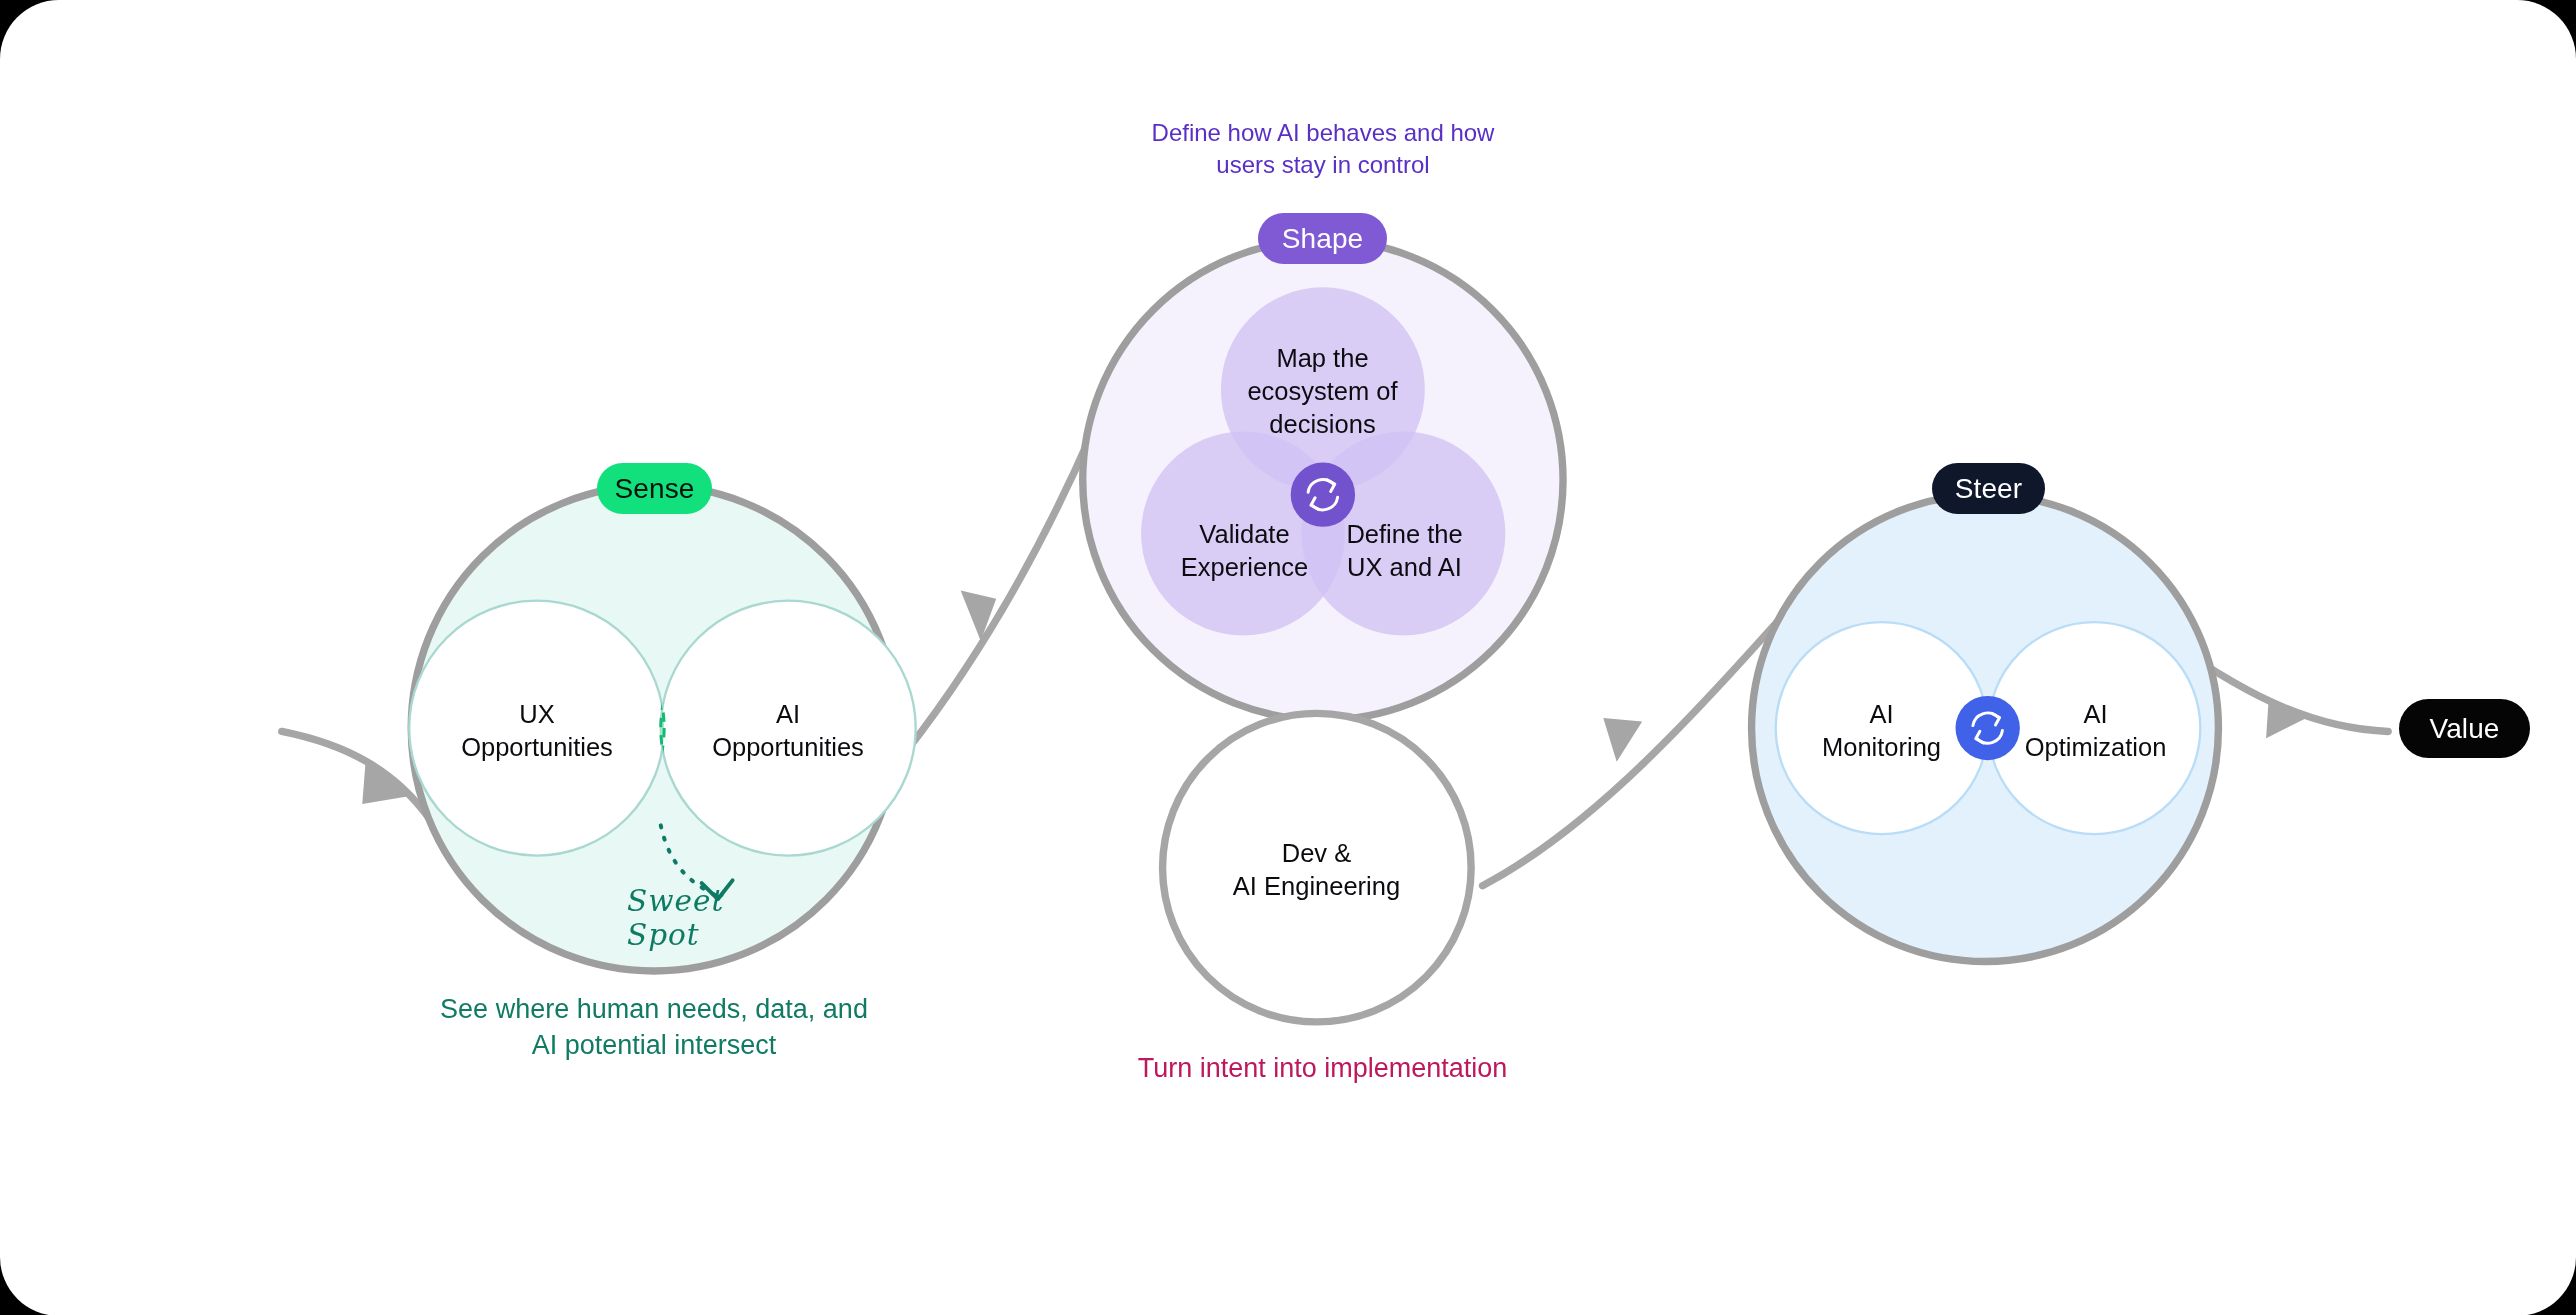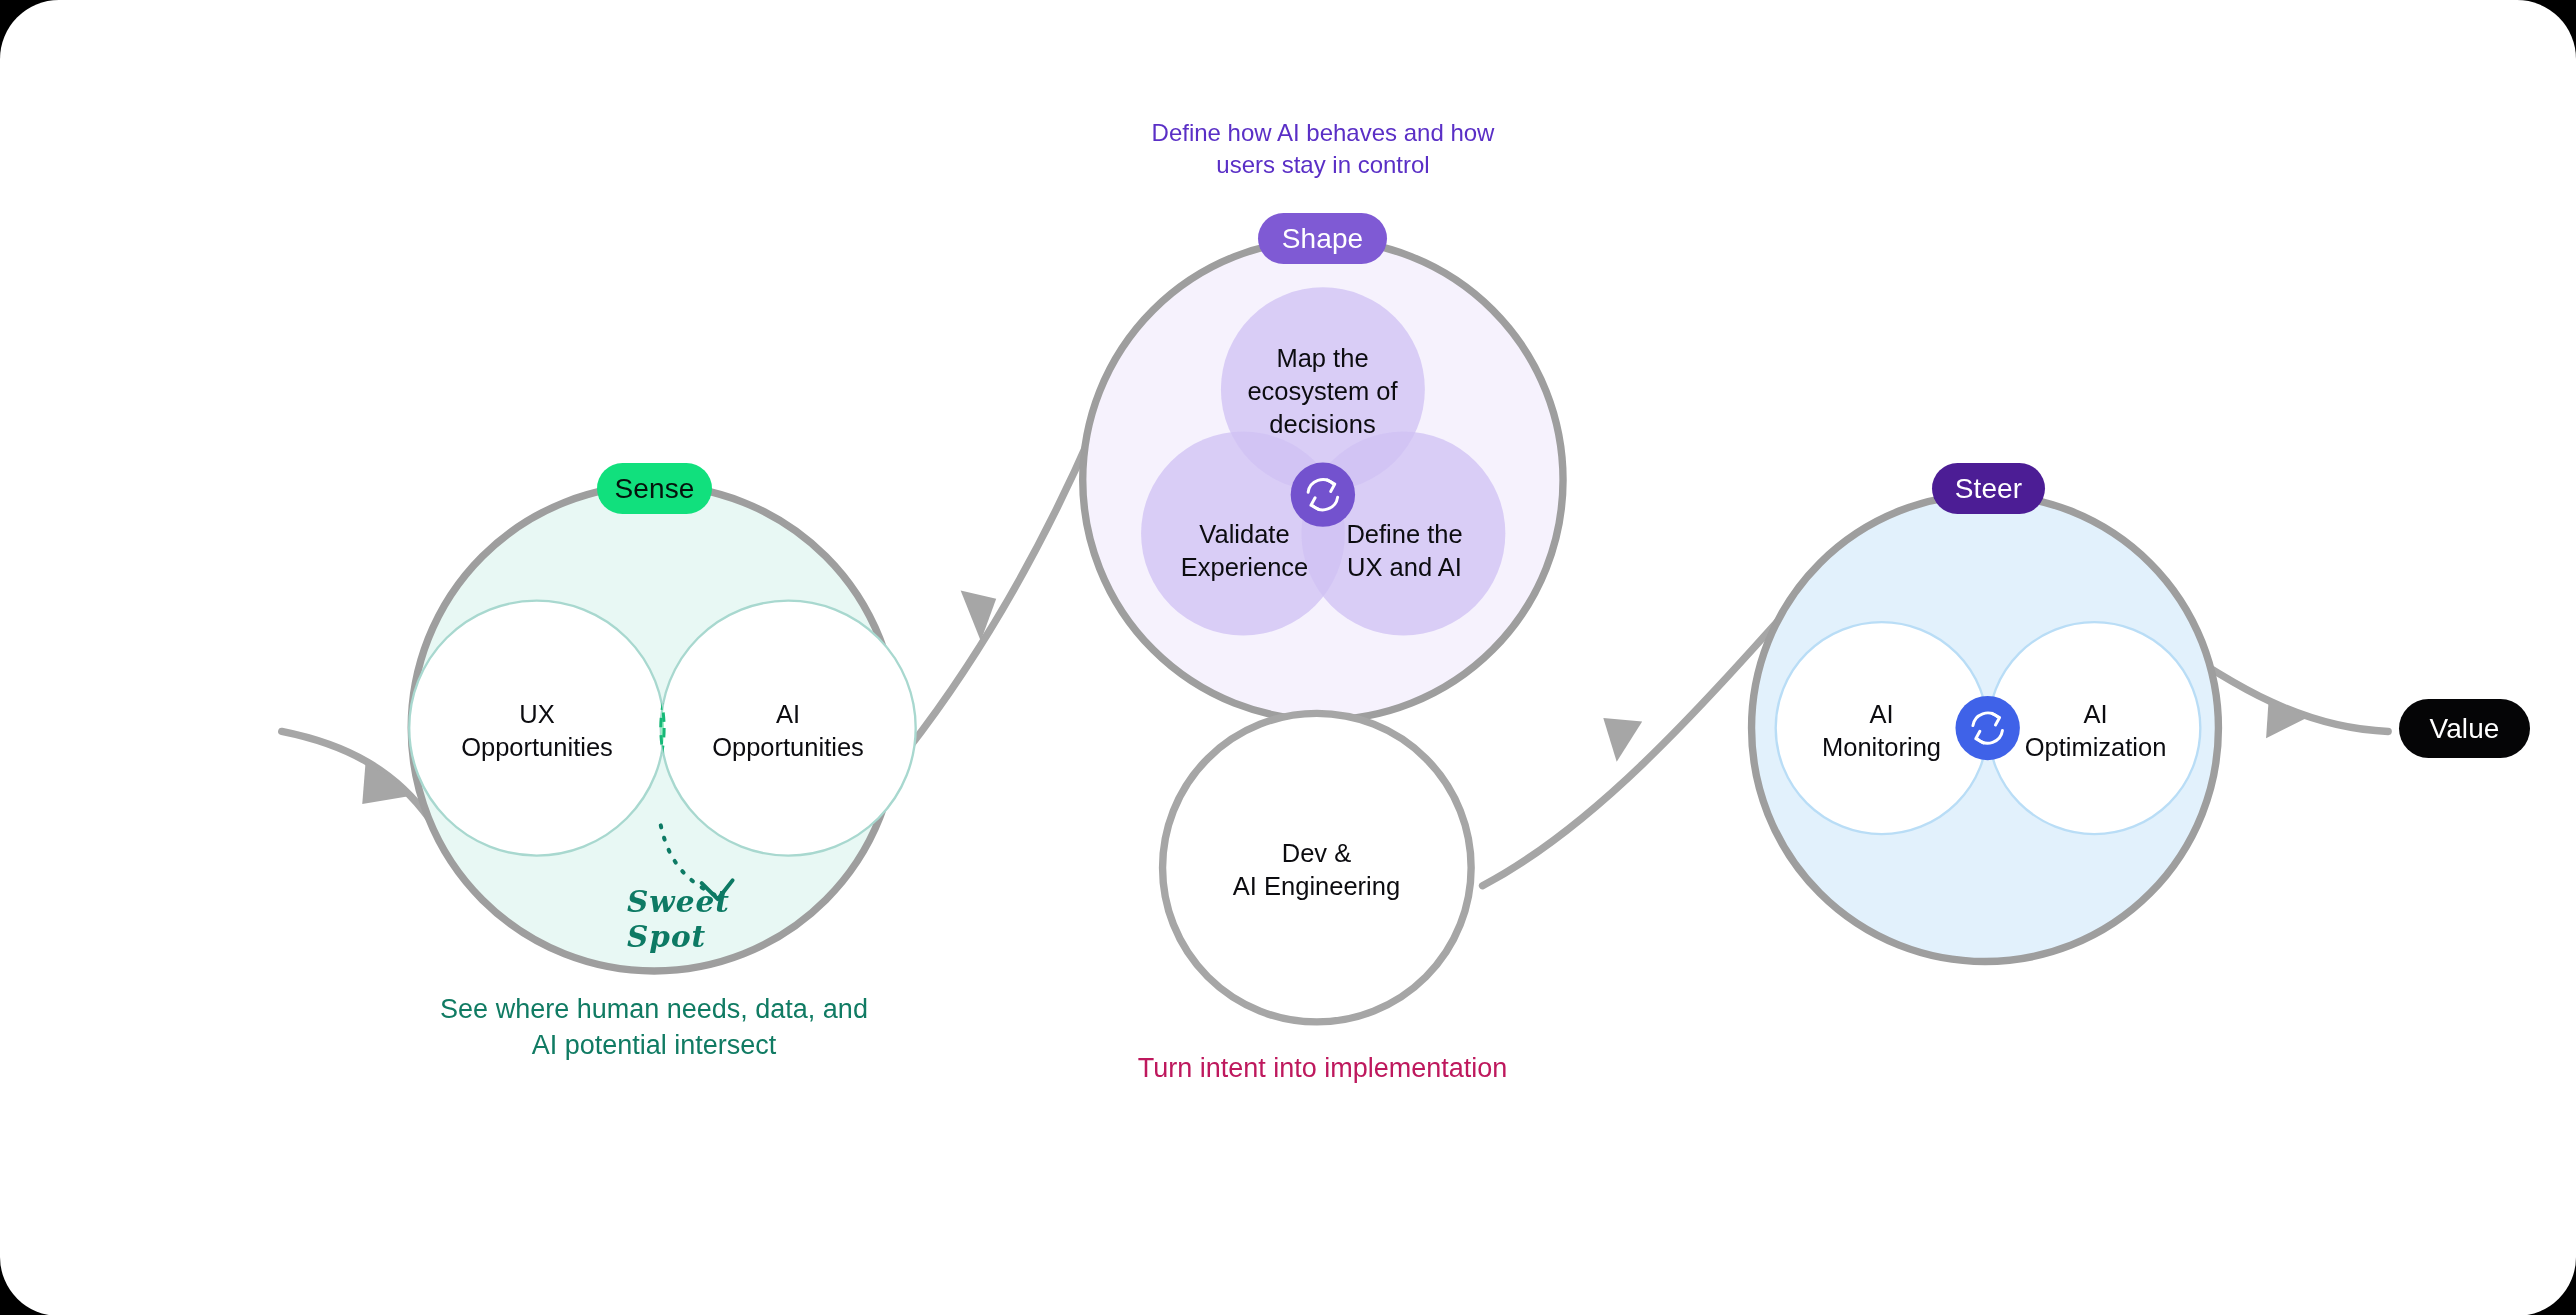--- a/index.html
+++ b/index.html
@@ -76,21 +76,21 @@
     white-space: pre-line;
     font-size: 25.5px;
     line-height: 1.3;
     color: #0c0c10;
     z-index: 30;
   }
   .sweet-spot {
     position: absolute;
     font-family: "DejaVu Serif", serif;
     font-style: italic;
-    font-weight: bold;
+    font-weight: normal;
     font-size: 29.5px;
     letter-spacing: 1px;
     z-index: 30;
   }
 </style>
 </head>
 <body>
 
 <div id="canvas">
   <div id="stage">
@@ -209,21 +209,21 @@
 Experience</div>
 
     <div class="lobe-label" style="left:1307px; top:518px; width:195px;">Define the
 UX and AI</div>
 
     <div class="lobe-label" style="left:1216px; top:837px; width:201px;">Dev &amp;
 AI Engineering</div>
 
     <div class="caption" style="left:1081px; top:1050px; width:483px; color:#be185d;">Turn intent into implementation</div>
 
-    <div class="pill stage-badge" style="left:1932px; top:463px; width:113px; background:#4c1d95; color:#ffffff;">Steer</div>
+    <div class="pill stage-badge" style="left:1932px; top:463px; width:113px; background:#0f172a; color:#ffffff;">Steer</div>
 
     <div class="lobe-label" style="left:1784px; top:698px; width:195px;">AI
 Monitoring</div>
 
     <div class="lobe-label" style="left:1998px; top:698px; width:195px;">AI
 Optimization</div>
 
 
   </div>
 </div>

